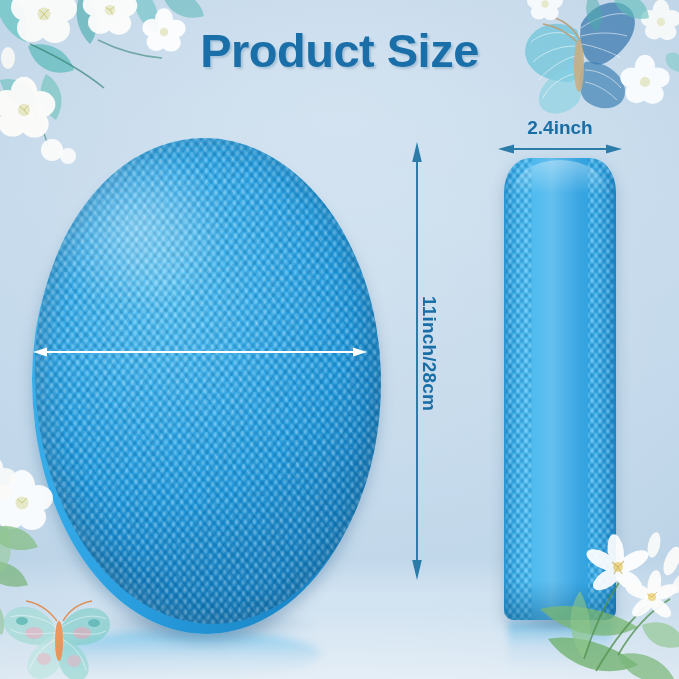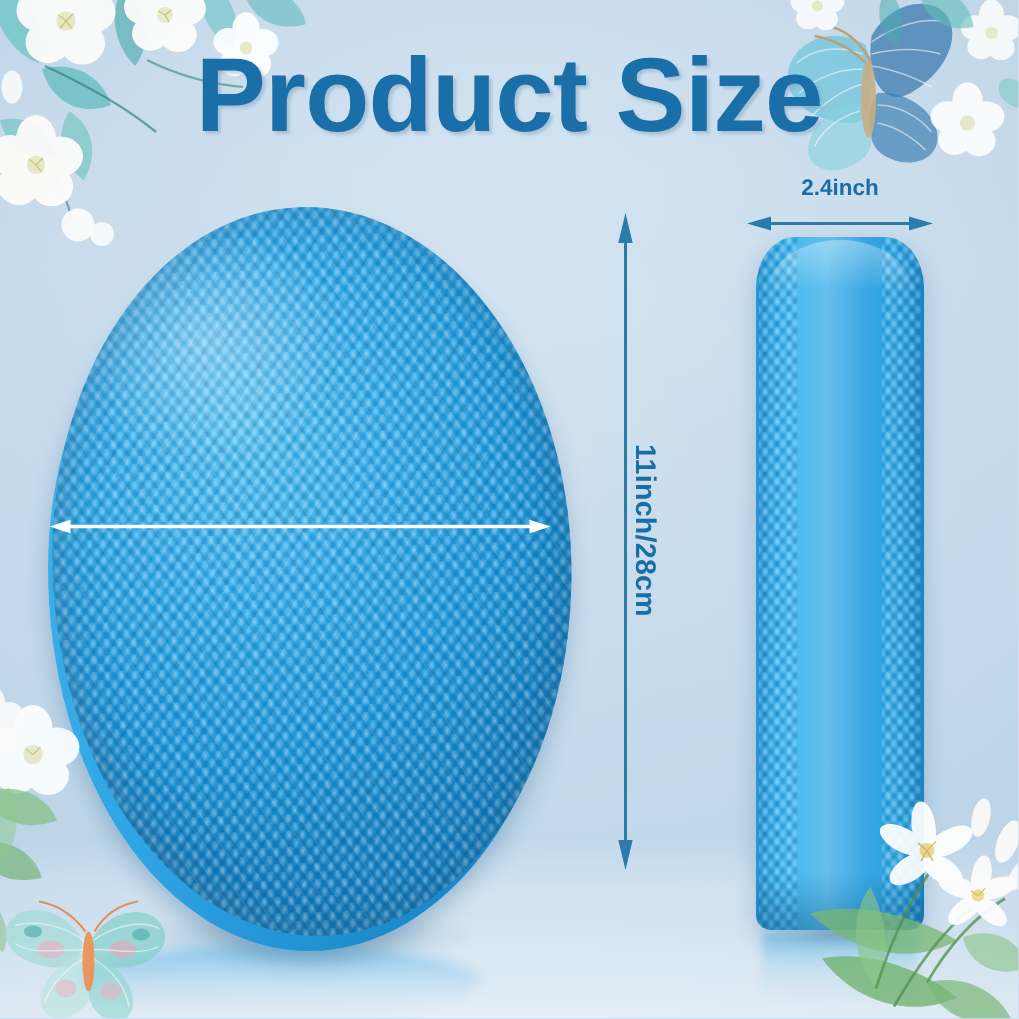--- a/index.html
+++ b/index.html
@@ -28,21 +28,21 @@
   .vig {
     position:absolute; inset:0;
     background:radial-gradient(ellipse 85% 70% at 50% 45%, rgba(255,255,255,.10) 0%, rgba(255,255,255,0) 60%, rgba(150,180,205,.18) 100%);
     pointer-events:none;
   }
 
   
   .title {
     position:absolute; left:0; right:0; top:23px;
     text-align:center;
-    font-size:70px;
+    font-size:47px;
     font-weight:bold;
     letter-spacing:-0.5px;
     color:#1b6fa8;
     text-shadow:2px 2px 2px rgba(120,160,190,.45);
     z-index:30;
   }
 
   
   .cushion-wrap {
     position:absolute;
@@ -210,21 +210,21 @@
   
   .dim-t {
     position:absolute;
     left:498px; top:142px; width:124px; height:14px;
     z-index:22;
   }
   .dim-t-label {
     position:absolute;
     left:490px; width:140px; top:117px;
     text-align:center;
-    font-size:15px; font-weight:bold;
+    font-size:19px; font-weight:bold;
     color:#1a6ea6;
     z-index:23;
   }
 
   
   .deco { position:absolute; z-index:20; pointer-events:none; }
   .deco-tl { left:-14px; top:-16px; width:240px; height:180px; }
   .deco-tr { right:-6px; top:-10px; width:200px; height:160px; }
   .deco-bl { left:-12px; bottom:-10px; width:170px; height:230px; }
   .deco-br { right:-8px; bottom:-12px; width:165px; height:160px; }

